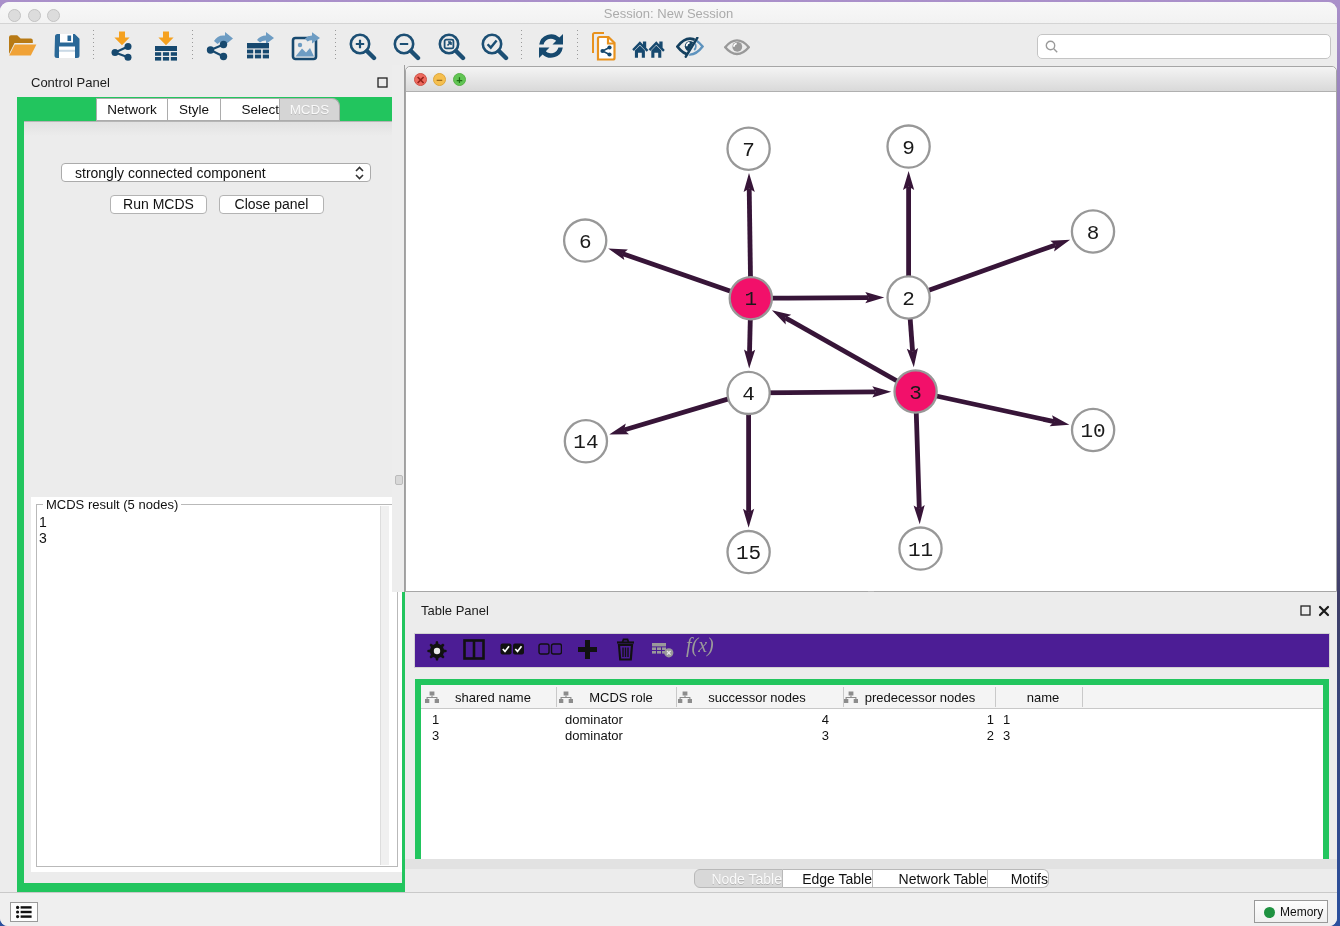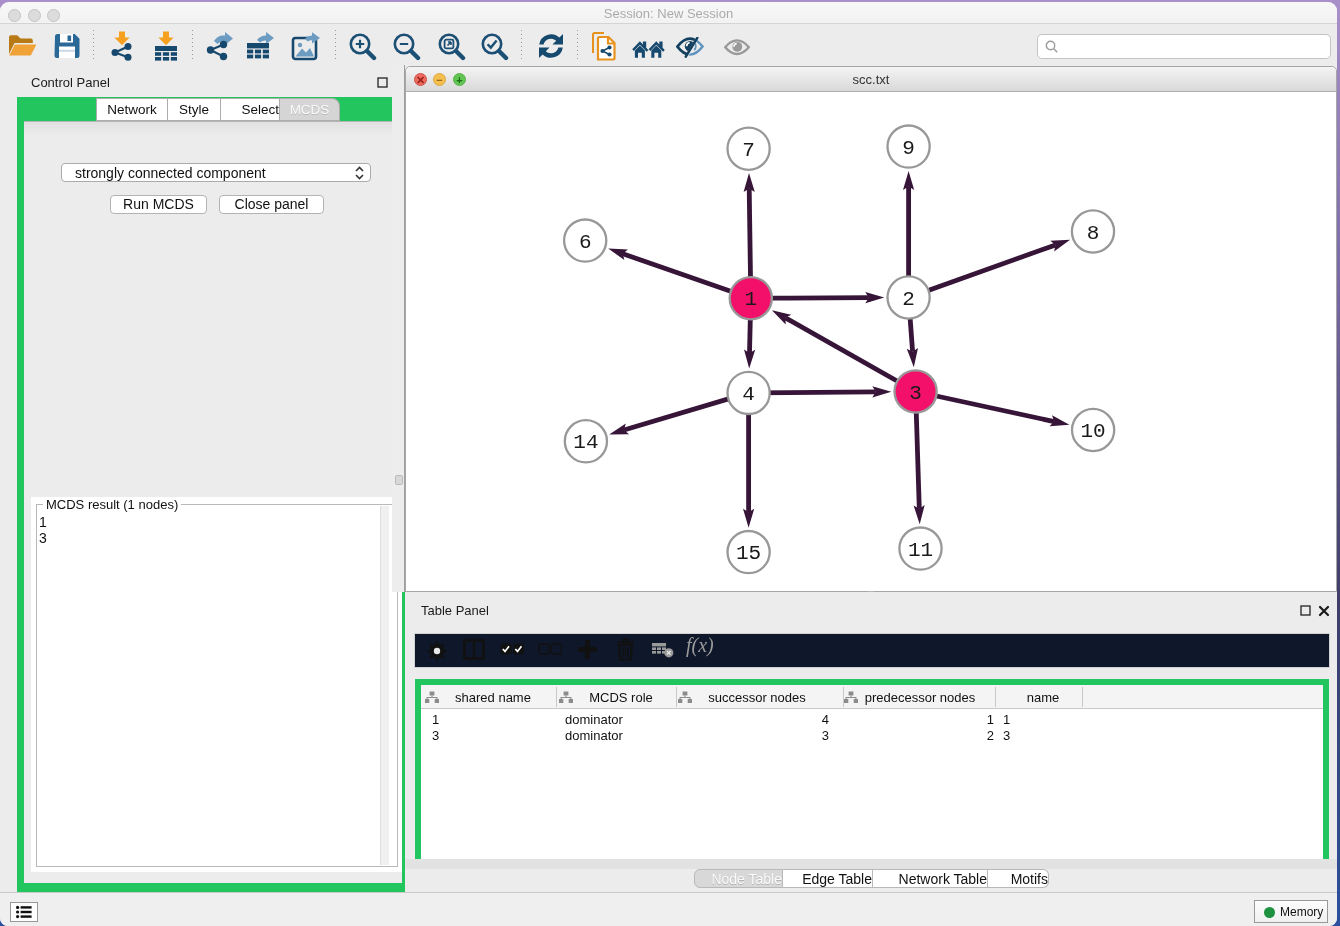--- a/index.html
+++ b/index.html
@@ -226,36 +226,35 @@
         <svg class="abs" style="right:5px; top:2px;" width="11" height="14" viewBox="0 0 11 14">
             <path d="M2 5 L5.5 1.5 L9 5" fill="none" stroke="#333" stroke-width="1.6"></path>
             <path d="M2 9 L5.5 12.5 L9 9" fill="none" stroke="#333" stroke-width="1.6"></path>
           </svg>
       </div>
       <div class="btn" style="left:86px; top:73px; width:97px;">Run MCDS</div>
       <div class="btn" style="left:195px; top:73px; width:105px;">Close panel</div>
 
       <div class="abs" style="left:7px; top:375px; width:371px; height:375px; background:#fff;">
         <div class="abs" style="left:5px; top:7px; right:4px; bottom:5px; border:1px solid #b9b9b9;"></div>
-        <span class="abs" style="left:12px; top:0px; background:#fff; padding:0 3px; font-size:13px; color:#111;">MCDS result (1 nodes)</span>
+        <span class="abs" style="left:12px; top:0px; background:#fff; padding:0 3px; font-size:13px; color:#111;">MCDS result (5 nodes)</span>
         <div class="abs" style="left:8px; top:17px; font-size:14px; color:#111; line-height:16px;">1<br>3</div>
         <div class="abs" style="right:13px; top:9px; width:9px; bottom:7px; background:#f0f0f0; border-left:1px solid #ddd;"></div>
       </div>
     </div>
   </div>
   <div id="vdiv">
       <div class="abs" style="left:3px; top:410px; width:8px; height:10px; background:#d8d8d8; border:1px solid #bbb; border-radius:2px;"></div>
     </div>
 
   <div id="netwin">
     <div id="nettitle">
       <div class="tl" style="left:8px; background:#ee6a5f; border:1px solid #ce5347; color:#96231a;">✕</div>
       <div class="tl" style="left:27px; background:#f5bf4f; border:1px solid #dda73c; color:#9a6a19;">−</div>
       <div class="tl" style="left:47px; background:#61c554; border:1px solid #58b148; color:#1d6d14;">+</div>
-      <div style="position:absolute; top:5px; width:100%; text-align:center; font-size:13px; color:#333;">scc.txt</div>
     </div>
     <svg style="position:absolute; left:0px; top:25px; transform:translateZ(0);" width="930" height="498" viewBox="0 0 930 498">
 <g stroke="#371538" stroke-width="4.8">
 <line x1="344.8" y1="206.2" x2="343.2" y2="96.5"></line>
 <line x1="344.8" y1="206.2" x2="216.8" y2="161.7"></line>
 <line x1="344.8" y1="206.2" x2="462.8" y2="205.7"></line>
 <line x1="344.8" y1="206.2" x2="343.5" y2="261.1"></line>
 <line x1="502.6" y1="205.5" x2="502.6" y2="94.4"></line>
 <line x1="502.6" y1="205.5" x2="649.5" y2="152.9"></line>
 <line x1="502.6" y1="205.5" x2="506.6" y2="259.8"></line>
@@ -314,21 +313,21 @@
   </div>
 
   <div id="tpanel">
     <span class="paneltitle" style="position:absolute;left:16px;top:11px;">Table Panel</span>
     <svg class="abs" style="left:895px;top:13px" width="11" height="11" viewBox="0 0 11 11">
         <rect x="1" y="1" width="9" height="9" fill="none" stroke="#222" stroke-width="1.3"></rect>
       </svg>
     <svg class="abs" style="left:913px;top:13px" width="12" height="12" viewBox="0 0 12 12">
         <path d="M2 2 L10 10 M10 2 L2 10" stroke="#1a1a1a" stroke-width="2.2" stroke-linecap="round"></path>
       </svg>
-    <div class="abs" style="left:9px; top:41px; width:916px; height:35px; background:#0f172a; border:1px solid #d2d2d2;">
+    <div class="abs" style="left:9px; top:41px; width:916px; height:35px; background:#4c1d95; border:1px solid #d2d2d2;">
 
       <svg class="abs" style="left:12px;top:7px" width="20" height="20" viewBox="0 0 20 20">
           <path fill="#111" d="M10 0 L12 0 L12.6 2.7 a7.5 7.5 0 0 1 2.2 0.9 l2.3-1.5 L18.6 3.6 L17.1 5.9 a7.5 7.5 0 0 1 0.9 2.2 L20.7 8.7 L20.7 10.7 L18 11.3 a7.5 7.5 0 0 1 -0.9 2.2 l1.5 2.3 L17.2 17.2 L14.9 15.7 a7.5 7.5 0 0 1 -2.2 0.9 L12.1 19.3 L10.1 19.3 L9.5 16.6 a7.5 7.5 0 0 1 -2.2 -0.9 L5 17.2 L3.6 15.8 L5.1 13.5 a7.5 7.5 0 0 1 -0.9 -2.2 L1.5 10.7 L1.5 8.7 L4.2 8.1 a7.5 7.5 0 0 1 0.9 -2.2 L3.6 3.6 L5 2.2 L7.3 3.7 a7.5 7.5 0 0 1 2.2 -0.9 Z" transform="translate(-1.1,0.3)"></path>
           <circle cx="10" cy="10" r="3.2" fill="#e8e8e8"></circle>
         </svg>
 
       <svg class="abs" style="left:48px;top:5px" width="22" height="21" viewBox="0 0 22 21">
           <rect x="1.5" y="1.5" width="19" height="18" fill="none" stroke="#111" stroke-width="2.6"></rect>
           <line x1="11" y1="1" x2="11" y2="20" stroke="#111" stroke-width="2.6"></line>
         </svg>

